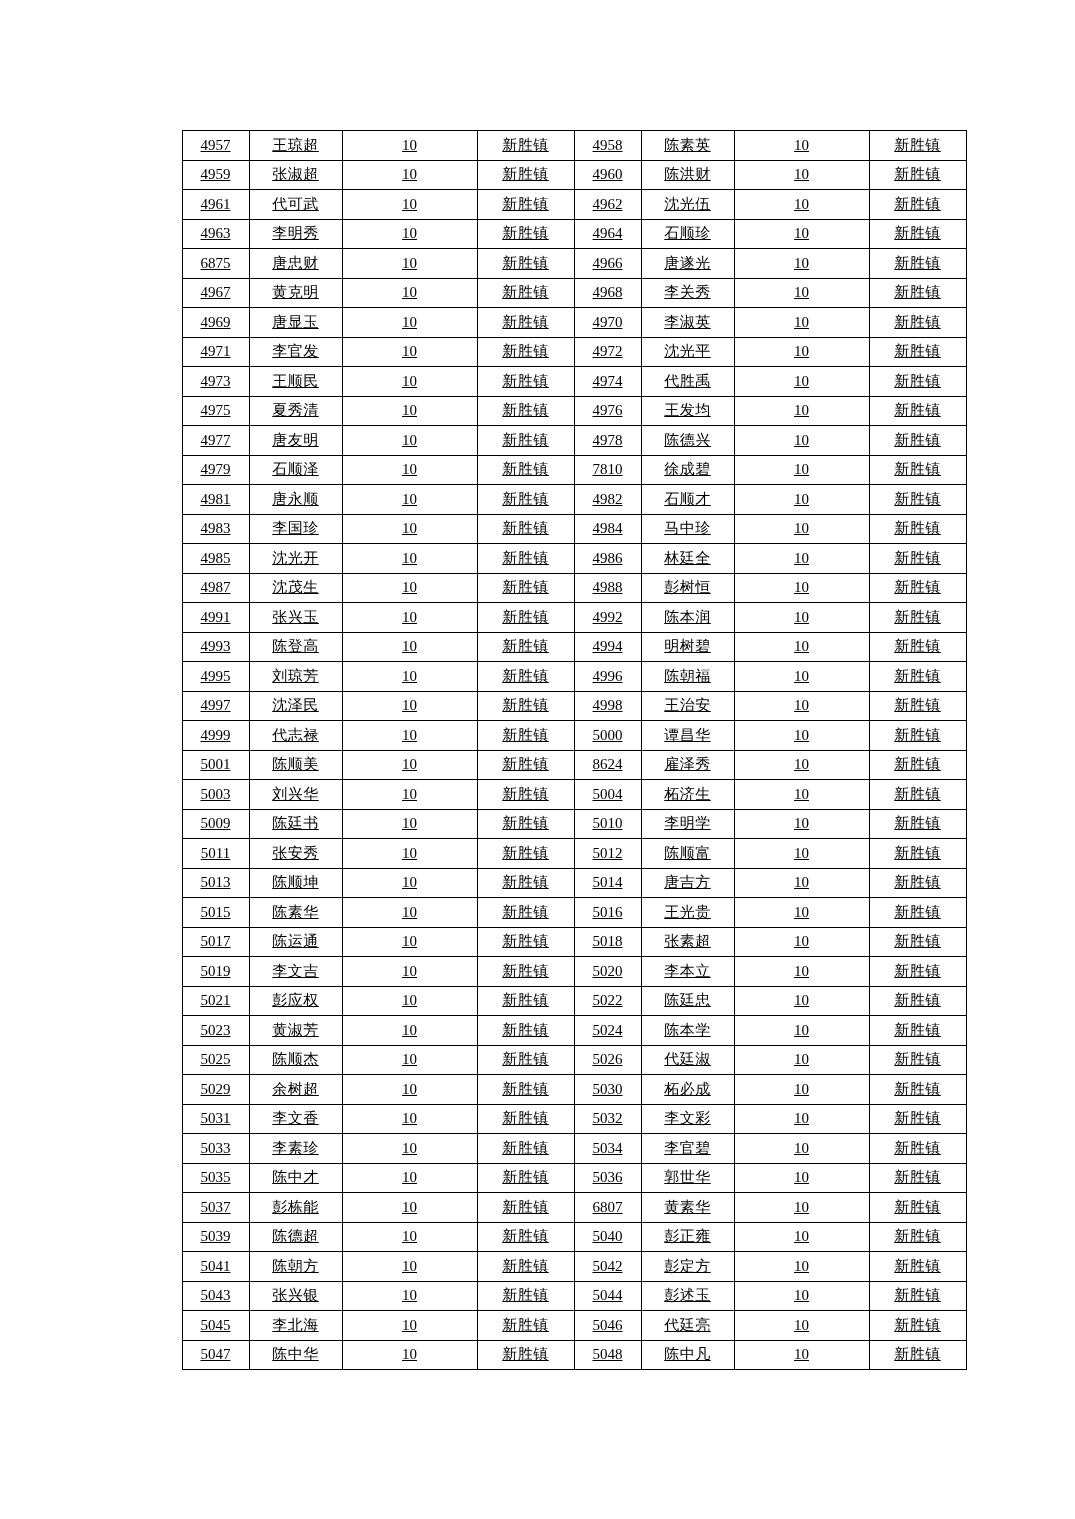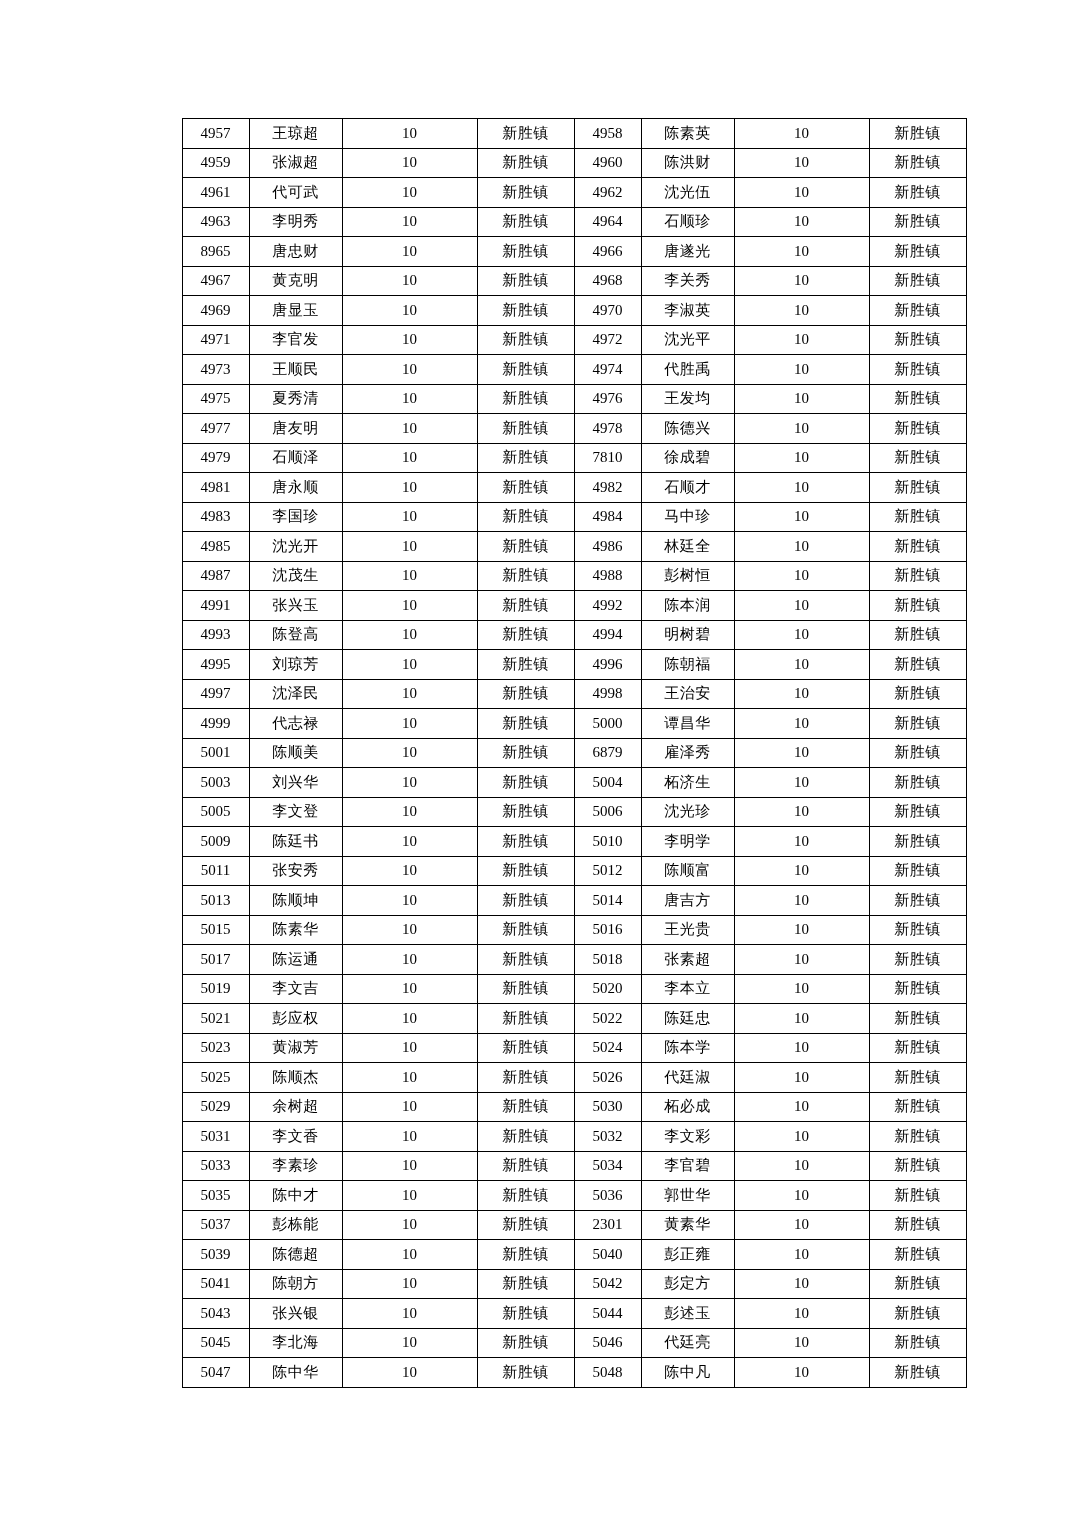--- a/index.html
+++ b/index.html
@@ -14,22 +14,23 @@
     color: #000000;
   }
   .page {
     position: relative;
     width: 1075px;
     height: 1519px;
     box-sizing: border-box;
     padding: 118px 0 0 0;
   }
   .table-wrap {
-    margin: 0 auto;
+    margin: 12px auto;
     width: 712px;
+    text-decoration: underline;
   }
   table.roster {
     border-collapse: collapse;
     table-layout: fixed;
     width: 712px;
     margin: 0;
   }
   table.roster td {
     border: 1px solid #000000;
     height: 28.5px;
@@ -96,21 +97,21 @@
             <td class="c-id num">4963</td>
             <td class="c-name cjk">李明秀</td>
             <td class="c-amount num">10</td>
             <td class="c-town cjk">新胜镇</td>
             <td class="c-id num">4964</td>
             <td class="c-name cjk">石顺珍</td>
             <td class="c-amount num">10</td>
             <td class="c-town cjk">新胜镇</td>
           </tr>
           <tr>
-            <td class="c-id num">8965</td>
+            <td class="c-id num">6875</td>
             <td class="c-name cjk">唐忠财</td>
             <td class="c-amount num">10</td>
             <td class="c-town cjk">新胜镇</td>
             <td class="c-id num">4966</td>
             <td class="c-name cjk">唐遂光</td>
             <td class="c-amount num">10</td>
             <td class="c-town cjk">新胜镇</td>
           </tr>
           <tr>
             <td class="c-id num">4967</td>
@@ -270,46 +271,36 @@
             <td class="c-id num">5000</td>
             <td class="c-name cjk">谭昌华</td>
             <td class="c-amount num">10</td>
             <td class="c-town cjk">新胜镇</td>
           </tr>
           <tr>
             <td class="c-id num">5001</td>
             <td class="c-name cjk">陈顺美</td>
             <td class="c-amount num">10</td>
             <td class="c-town cjk">新胜镇</td>
-            <td class="c-id num">6879</td>
+            <td class="c-id num">8624</td>
             <td class="c-name cjk">雇泽秀</td>
             <td class="c-amount num">10</td>
             <td class="c-town cjk">新胜镇</td>
           </tr>
           <tr>
             <td class="c-id num">5003</td>
             <td class="c-name cjk">刘兴华</td>
             <td class="c-amount num">10</td>
             <td class="c-town cjk">新胜镇</td>
             <td class="c-id num">5004</td>
             <td class="c-name cjk">柘济生</td>
             <td class="c-amount num">10</td>
             <td class="c-town cjk">新胜镇</td>
           </tr>
           <tr>
-            <td class="c-id num">5005</td>
-            <td class="c-name cjk">李文登</td>
-            <td class="c-amount num">10</td>
-            <td class="c-town cjk">新胜镇</td>
-            <td class="c-id num">5006</td>
-            <td class="c-name cjk">沈光珍</td>
-            <td class="c-amount num">10</td>
-            <td class="c-town cjk">新胜镇</td>
-          </tr>
-          <tr>
             <td class="c-id num">5009</td>
             <td class="c-name cjk">陈廷书</td>
             <td class="c-amount num">10</td>
             <td class="c-town cjk">新胜镇</td>
             <td class="c-id num">5010</td>
             <td class="c-name cjk">李明学</td>
             <td class="c-amount num">10</td>
             <td class="c-town cjk">新胜镇</td>
           </tr>
           <tr>
@@ -430,21 +421,21 @@
             <td class="c-id num">5036</td>
             <td class="c-name cjk">郭世华</td>
             <td class="c-amount num">10</td>
             <td class="c-town cjk">新胜镇</td>
           </tr>
           <tr>
             <td class="c-id num">5037</td>
             <td class="c-name cjk">彭栋能</td>
             <td class="c-amount num">10</td>
             <td class="c-town cjk">新胜镇</td>
-            <td class="c-id num">2301</td>
+            <td class="c-id num">6807</td>
             <td class="c-name cjk">黄素华</td>
             <td class="c-amount num">10</td>
             <td class="c-town cjk">新胜镇</td>
           </tr>
           <tr>
             <td class="c-id num">5039</td>
             <td class="c-name cjk">陈德超</td>
             <td class="c-amount num">10</td>
             <td class="c-town cjk">新胜镇</td>
             <td class="c-id num">5040</td>

